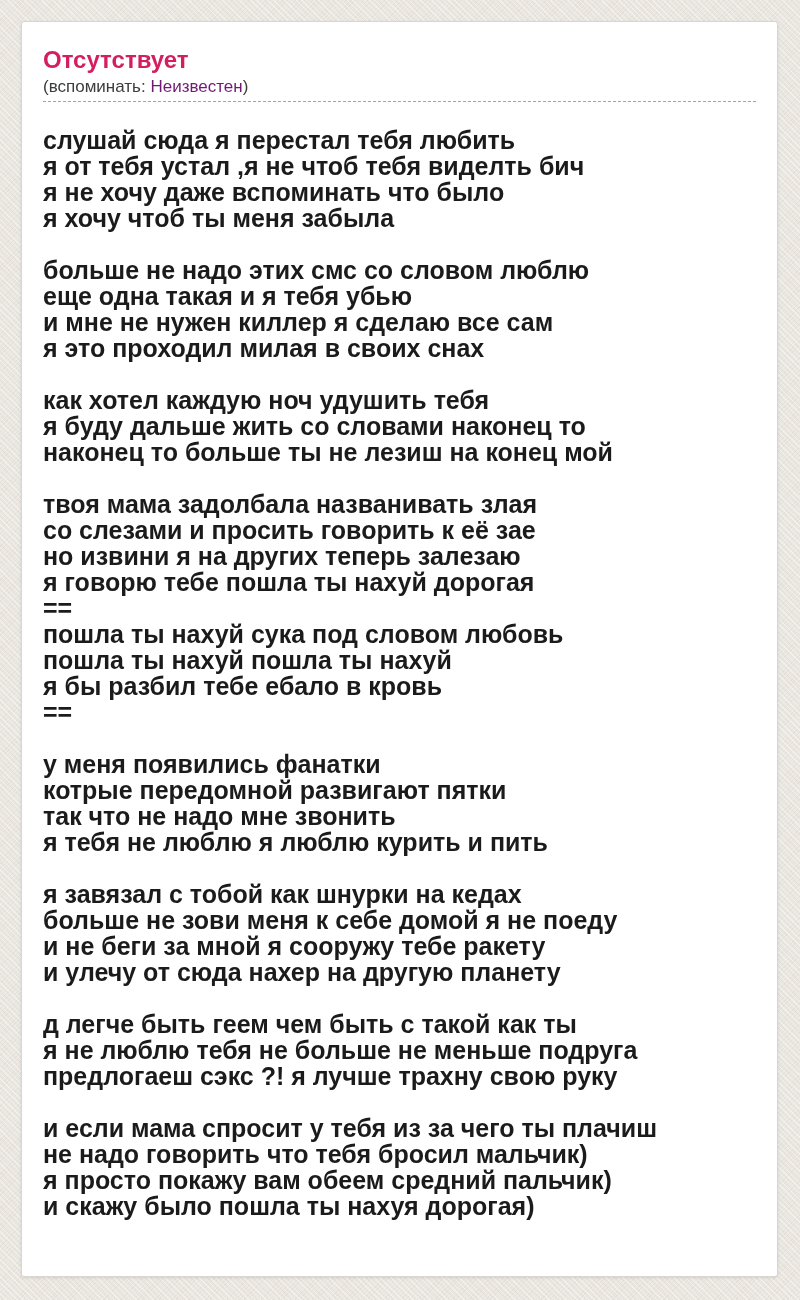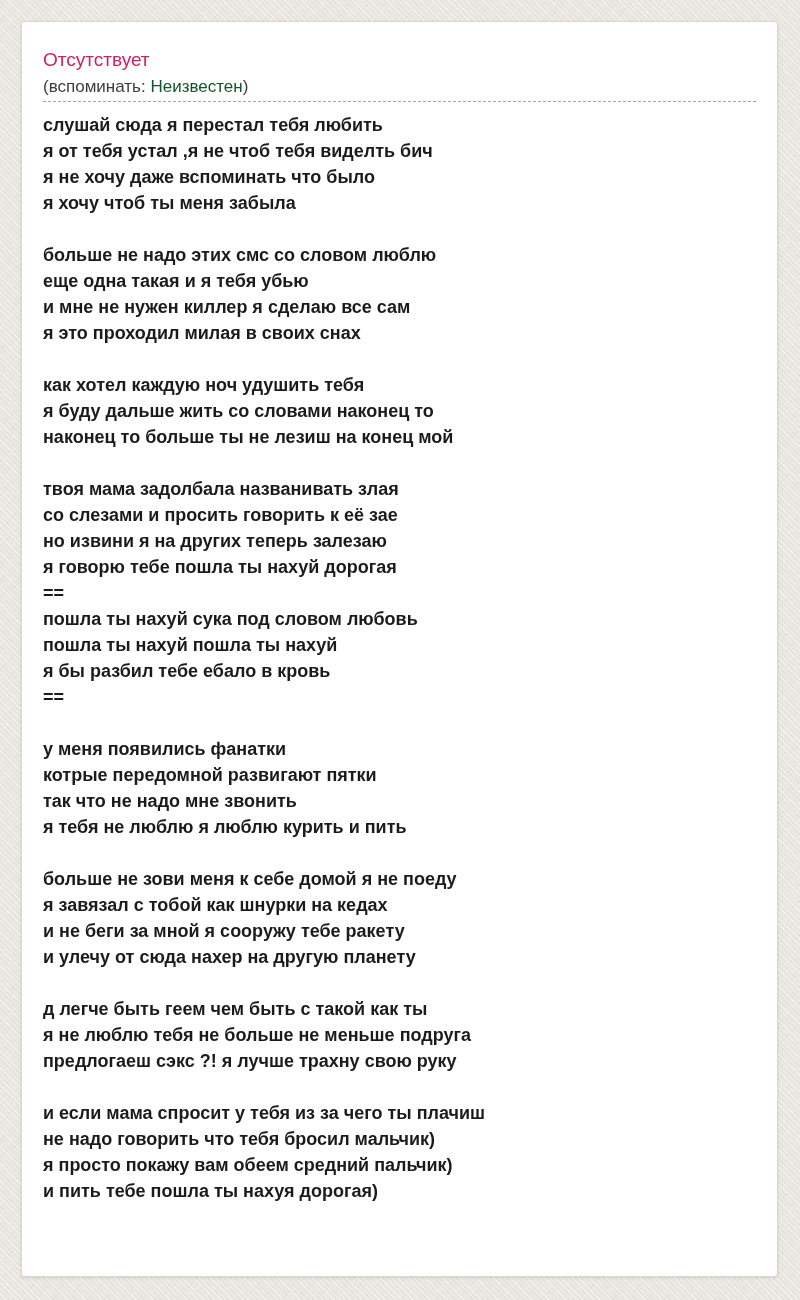--- a/index.html
+++ b/index.html
@@ -26,40 +26,40 @@
     border: 1px solid #d9d5cf;
     border-radius: 3px;
     box-shadow: 0 1px 3px rgba(0,0,0,0.10);
     padding: 22px 21px 0 21px;
   }
   .song-header {
     border-bottom: 1px dashed #9aa8b6;
     padding-bottom: 4px;
   }
   h1.song-title {
-    font-size: 19px;
-    font-weight: 400;
+    font-size: 24px;
+    font-weight: 700;
     line-height: 32px;
     color: #d41e5f;
     letter-spacing: 0px;
   }
   .artist-line {
     font-size: 17px;
     line-height: 20px;
     color: #3c3c3c;
     margin-top: 1px;
   }
   .artist-link {
-    color: #14532d;
+    color: #701a75;
     text-decoration: none;
     cursor: pointer;
   }
   .lyrics {
-    margin-top: 10px;
-    font-size: 18px;
+    margin-top: 25px;
+    font-size: 25px;
     font-weight: 700;
     color: #1b1b1b;
   }
   .lyric-line {
     min-height: 26px;
     line-height: 26px;
     white-space: pre-wrap;
   }
 </style>
 </head>
@@ -94,27 +94,27 @@
       <div class="lyric-line">пошла ты нахуй сука под словом любовь</div>
       <div class="lyric-line">пошла ты нахуй пошла ты нахуй</div>
       <div class="lyric-line">я бы разбил тебе ебало в кровь</div>
       <div class="lyric-line">==</div>
       <div class="lyric-line"></div>
       <div class="lyric-line">у меня появились фанатки</div>
       <div class="lyric-line">котрые передомной развигают пятки</div>
       <div class="lyric-line">так что не надо мне звонить</div>
       <div class="lyric-line">я тебя не люблю я люблю курить и пить</div>
       <div class="lyric-line"></div>
+      <div class="lyric-line">я завязал с тобой как шнурки на кедах</div>
       <div class="lyric-line">больше не зови меня к себе домой я не поеду</div>
-      <div class="lyric-line">я завязал с тобой как шнурки на кедах</div>
       <div class="lyric-line">и не беги за мной я сооружу тебе ракету</div>
       <div class="lyric-line">и улечу от сюда нахер на другую планету</div>
       <div class="lyric-line"></div>
       <div class="lyric-line">д легче быть геем чем быть с такой как ты</div>
       <div class="lyric-line">я не люблю тебя не больше не меньше подруга</div>
       <div class="lyric-line">предлогаеш сэкс ?! я лучше трахну свою руку</div>
       <div class="lyric-line"></div>
       <div class="lyric-line">и если мама спросит у тебя из за чего ты плачиш</div>
       <div class="lyric-line">не надо говорить что тебя бросил мальчик)</div>
       <div class="lyric-line">я просто покажу вам обеем средний пальчик)</div>
-      <div class="lyric-line">и пить тебе пошла ты нахуя дорогая)</div>
+      <div class="lyric-line">и скажу было пошла ты нахуя дорогая)</div>
     </div>
 </div>
 
 </body></html>

